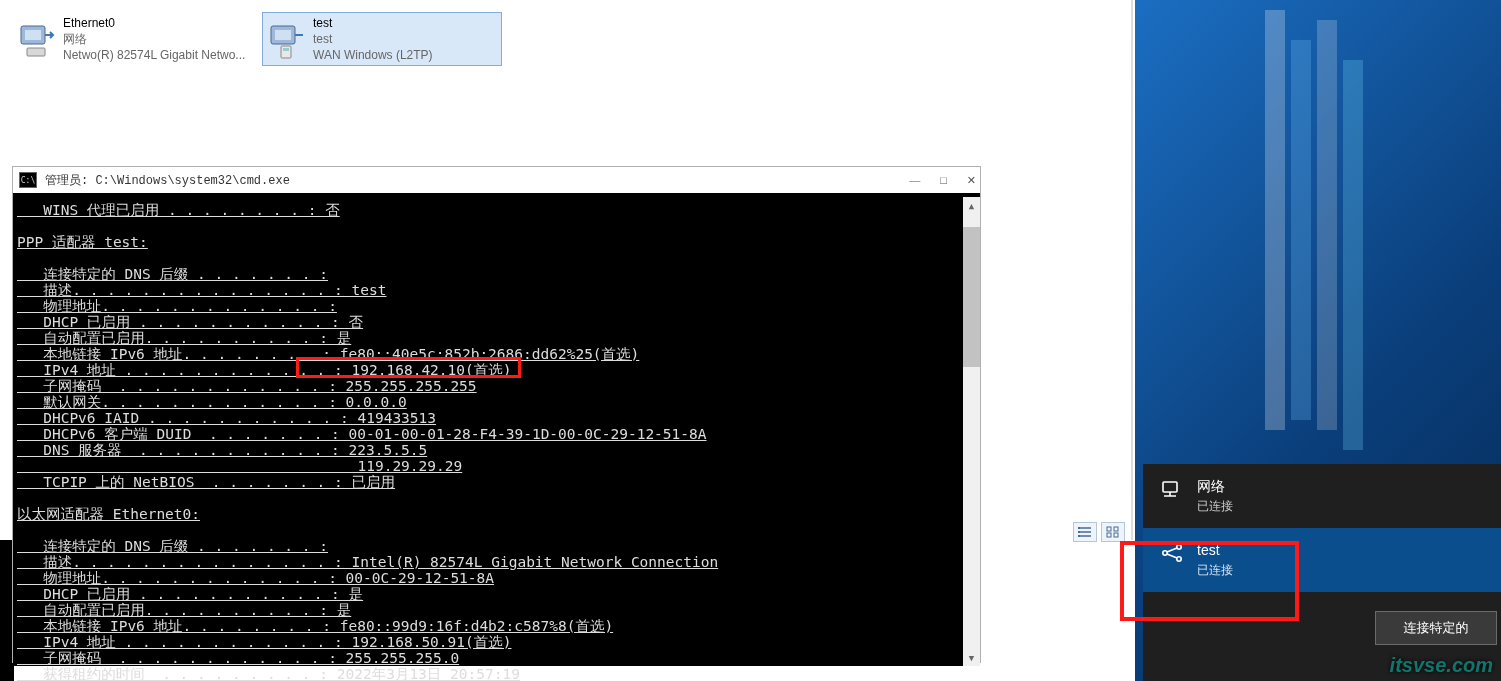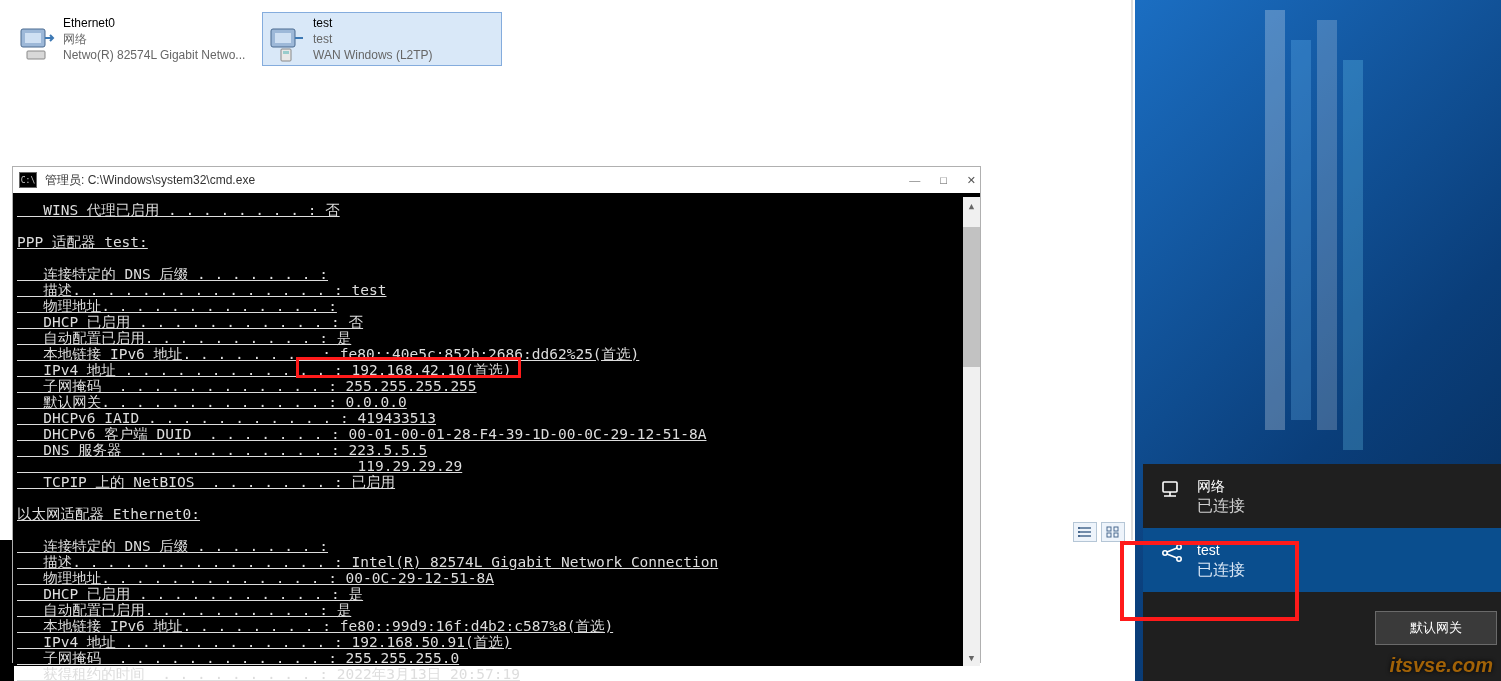--- a/index.html
+++ b/index.html
@@ -1,39 +1,39 @@
 <!DOCTYPE html>
 <html><head>
 <meta charset="utf-8">
 <style>
 html,body{margin:0;padding:0;width:1501px;height:681px;background:#fff;font-family:"Microsoft YaHei","Segoe UI",Tahoma,sans-serif;font-size:13px;color:#000;overflow:hidden;}
 
 .explorer{position:absolute;left:0;top:0;width:1133px;height:540px;background:#fff;}
 .explorer-border-right{position:absolute;left:1131px;top:0;width:2px;height:540px;background:#ddd;}
 .adapters{position:absolute;left:12px;top:12px;display:flex;gap:10px;}
-.adapter{width:240px;height:54px;display:flex;align-items:flex-end;gap:6px;padding:2px 4px;box-sizing:border-box;border:1px solid transparent;}
+.adapter{width:240px;height:54px;display:flex;align-items:center;gap:6px;padding:2px 4px;box-sizing:border-box;border:1px solid transparent;}
 .adapter.selected{background:#d9e8f8;border-color:#84acdd;}
 .adapter-icon{width:40px;height:40px;flex:0 0 40px;margin-top:2px;position:relative;}
 .adapter-text{display:flex;flex-direction:column;line-height:16px;font-size:12px;overflow:hidden;white-space:nowrap;}
 .adapter-text span{overflow:hidden;text-overflow:ellipsis;}
 .adapter-text .l2,.adapter-text .l3{color:#666;}
 
 .nic-svg{width:40px;height:40px;}
 
 .viewbtns{position:absolute;left:1073px;top:522px;display:flex;gap:4px;}
 .viewbtn{width:22px;height:18px;border:1px solid #b5c6d6;background:#eef4fb;display:flex;align-items:center;justify-content:center;}
 .viewbtn svg{width:14px;height:12px;}
 
 .blackstrip{position:absolute;left:0;top:540px;width:14px;height:141px;background:#000;}
 
 .cmd{position:absolute;left:12px;top:166px;width:969px;height:497px;border:1px solid #b0b0b0;background:#000;box-sizing:border-box;}
 .cmd-title{height:26px;background:#fff;display:flex;align-items:center;padding:0 4px 0 6px;font-size:12px;color:#333;}
 .cmd-ico{width:16px;height:14px;background:#000;border:1px solid #666;margin-right:8px;display:flex;align-items:center;justify-content:center;}
 .cmd-ico span{color:#ccc;font-size:8px;font-family:Consolas,monospace;}
-.cmd-titletxt{flex:1;}
+.cmd-titletxt{flex:1;font-family:Liberation Mono, monospace;}
 .cmd-winbtns{display:flex;gap:20px;font-family:"Segoe MDL2 Assets","Segoe UI Symbol";font-size:11px;color:#555;}
 .cmd-body{position:relative;height:calc(100% - 26px);background:#000;color:#ddd;font-family:SimSun,"NSimSun",Consolas,monospace;font-size:14.5px;line-height:16px;}
 .cmd-pre{margin:4px;padding:5px 0 0 0;white-space:pre;text-decoration:underline;}
 .cmd-scroll{position:absolute;right:0;top:0;width:17px;height:100%;background:#f0f0f0;}
 .cmd-thumb{position:absolute;right:0;top:30px;width:17px;height:140px;background:#c2c2c2;}
 .cmd-sarrow{position:absolute;right:0;width:17px;height:17px;background:#f0f0f0;display:flex;align-items:center;justify-content:center;color:#666;font-size:9px;}
 .cmd-sarrow.up{top:0;}
 .cmd-sarrow.dn{bottom:0;}
 .redbox1{position:absolute;left:283px;top:160px;width:225px;height:21px;border:3px solid #ff1a1a;box-sizing:border-box;pointer-events:none;}
 
@@ -43,27 +43,27 @@
 .win10bars .b1{left:0;top:0;height:420px;}
 .win10bars .b2{left:26px;top:30px;height:380px;background:rgba(120,200,255,.25);}
 .win10bars .b3{left:52px;top:10px;height:410px;background:rgba(255,255,255,.2);}
 .win10bars .b4{left:78px;top:50px;height:390px;background:rgba(120,220,255,.25);}
 
 .netpanel{position:absolute;left:1143px;top:464px;width:358px;height:217px;background:#1f1f1f;color:#fff;font-size:14px;}
 .net-item{display:flex;align-items:flex-start;gap:14px;padding:12px 16px 12px 18px;}
 .net-item.sel{background:#0a4e8e;}
 .net-ico{width:22px;height:22px;flex:0 0 22px;margin-top:2px;}
 .net-txt{display:flex;flex-direction:column;line-height:20px;}
-.net-txt .s{color:#cfcfcf;font-size:16px;}
+.net-txt .s{color:#cfcfcf;font-size:12px;}
 .net-item.sel .net-txt .s{color:#d8e6f5;}
 .redbox2{position:absolute;left:1120px;top:541px;width:179px;height:80px;border:4px solid #ff1a1a;box-sizing:border-box;pointer-events:none;z-index:9;}
 
 .discon{position:absolute;right:4px;bottom:36px;width:120px;height:32px;border:1px solid #6a6a6a;background:#3a3a3a;display:flex;align-items:center;justify-content:center;color:#fff;font-size:13px;z-index:3;}
 
-.watermark{position:absolute;right:8px;bottom:4px;font-family:Arial,Helvetica,sans-serif;font-size:20px;font-weight:bold;font-style:italic;color:#a16207;text-shadow:0 0 4px #000;z-index:5;}
+.watermark{position:absolute;right:8px;bottom:4px;font-family:Arial,Helvetica,sans-serif;font-size:20px;font-weight:bold;font-style:italic;color:#0f766e;text-shadow:0 0 4px #000;z-index:5;}
 </style>
 </head>
 <body>
 
 <div class="explorer">
   <div class="adapters">
     <div class="adapter">
       <div class="adapter-icon">
         <svg class="nic-svg" viewBox="0 0 40 40">
             <rect x="4" y="6" width="24" height="18" rx="2" fill="#9db8d8" stroke="#4a6a90"></rect>
@@ -198,17 +198,17 @@
           <circle cx="18" cy="5" r="2.2" fill="none" stroke="#fff" stroke-width="1.6"></circle>
           <circle cx="18" cy="17" r="2.2" fill="none" stroke="#fff" stroke-width="1.6"></circle>
           <path d="M6 10l10-4M6 12l10 4" stroke="#fff" stroke-width="1.6"></path>
         </svg>
     </div>
     <div class="net-txt">
       <span>test</span>
       <span class="s">已连接</span>
     </div>
   </div>
-  <div class="discon">默认网关</div>
+  <div class="discon">连接特定的</div>
 </div>
 <div class="redbox2"></div>
 
 <div class="watermark">itsvse.com</div>
 
 </body></html>

